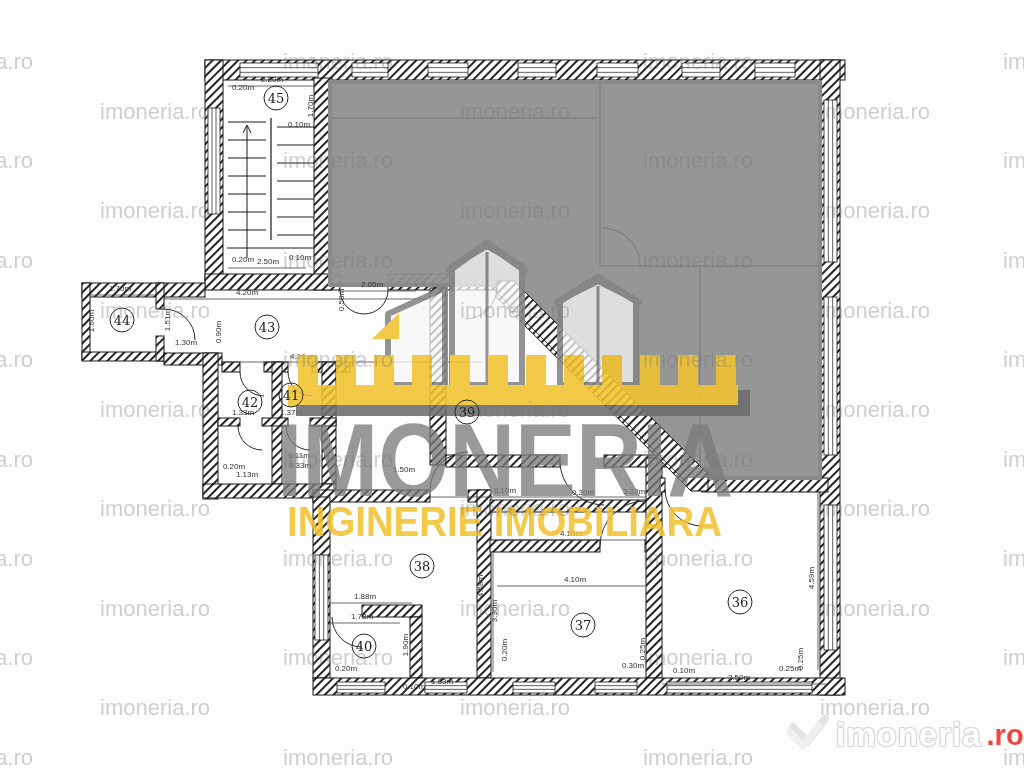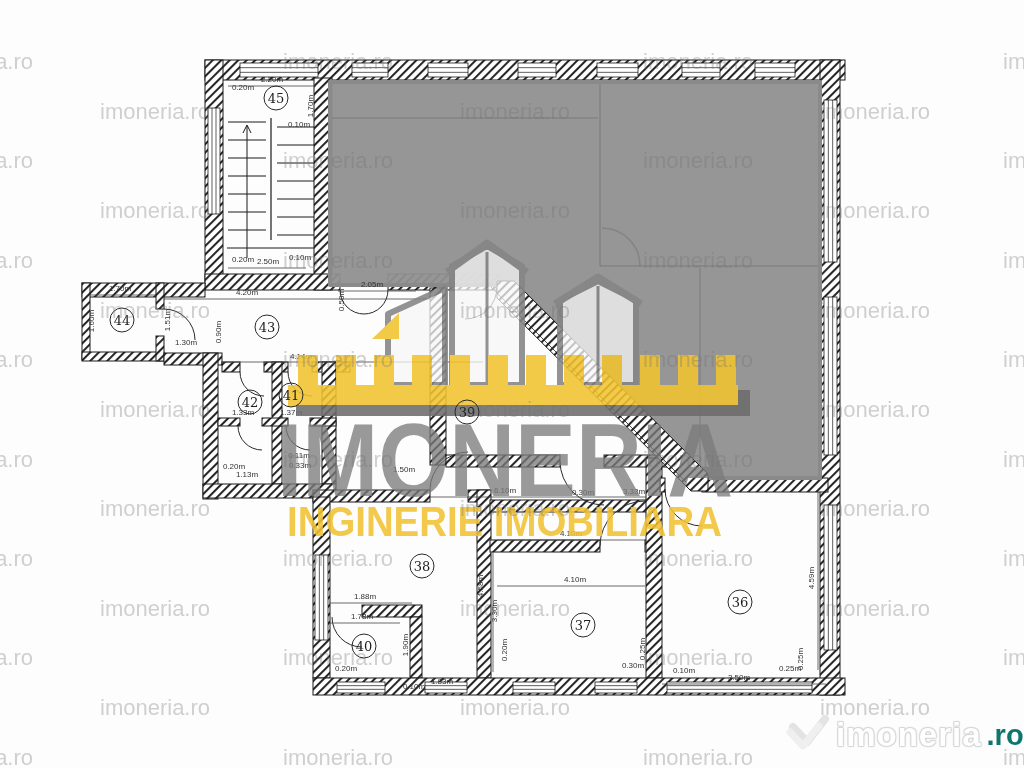--- a/index.html
+++ b/index.html
@@ -7,21 +7,21 @@
          font-family:"Liberation Sans",sans-serif;}
   #plan-svg{position:absolute;left:0;top:0;}
   .dim{font:8px "Liberation Sans",sans-serif;fill:#333;}
   .room{font:13px "DejaVu Serif",serif;fill:#1d1d1d;}
   .wm-layer{position:absolute;left:0;top:0;width:1024px;height:768px;pointer-events:none;}
   .wm{position:absolute;font-size:22px;color:rgba(115,115,115,0.33);white-space:nowrap;
       font-family:"Liberation Sans",sans-serif;}
   #lajumate{position:absolute;left:786px;top:714px;display:flex;align-items:center;gap:4px;}
   #lajumate .lj-text{font-size:33px;font-weight:bold;color:#ffffff;letter-spacing:1px;
       text-shadow:0 0 1px #c9c9c9,1px 1px 1px #d9d9d9,-1px -1px 1px #d9d9d9,1px -1px 1px #d9d9d9,-1px 1px 1px #d9d9d9;}
-  #lajumate .lj-ro{font-size:29px;font-weight:bold;color:#0f766e;margin-left:1px;}
+  #lajumate .lj-ro{font-size:29px;font-weight:bold;color:#ef4444;margin-left:1px;}
 </style>
 </head>
 <body>
 
 <div id="stage">
 
   <svg id="plan-svg" width="1024" height="768" viewBox="0 0 1024 768">
     <defs>
       <pattern id="hatch" patternUnits="userSpaceOnUse" width="6" height="6" patternTransform="rotate(45)">
         <rect width="6" height="6" fill="#ffffff"></rect>

